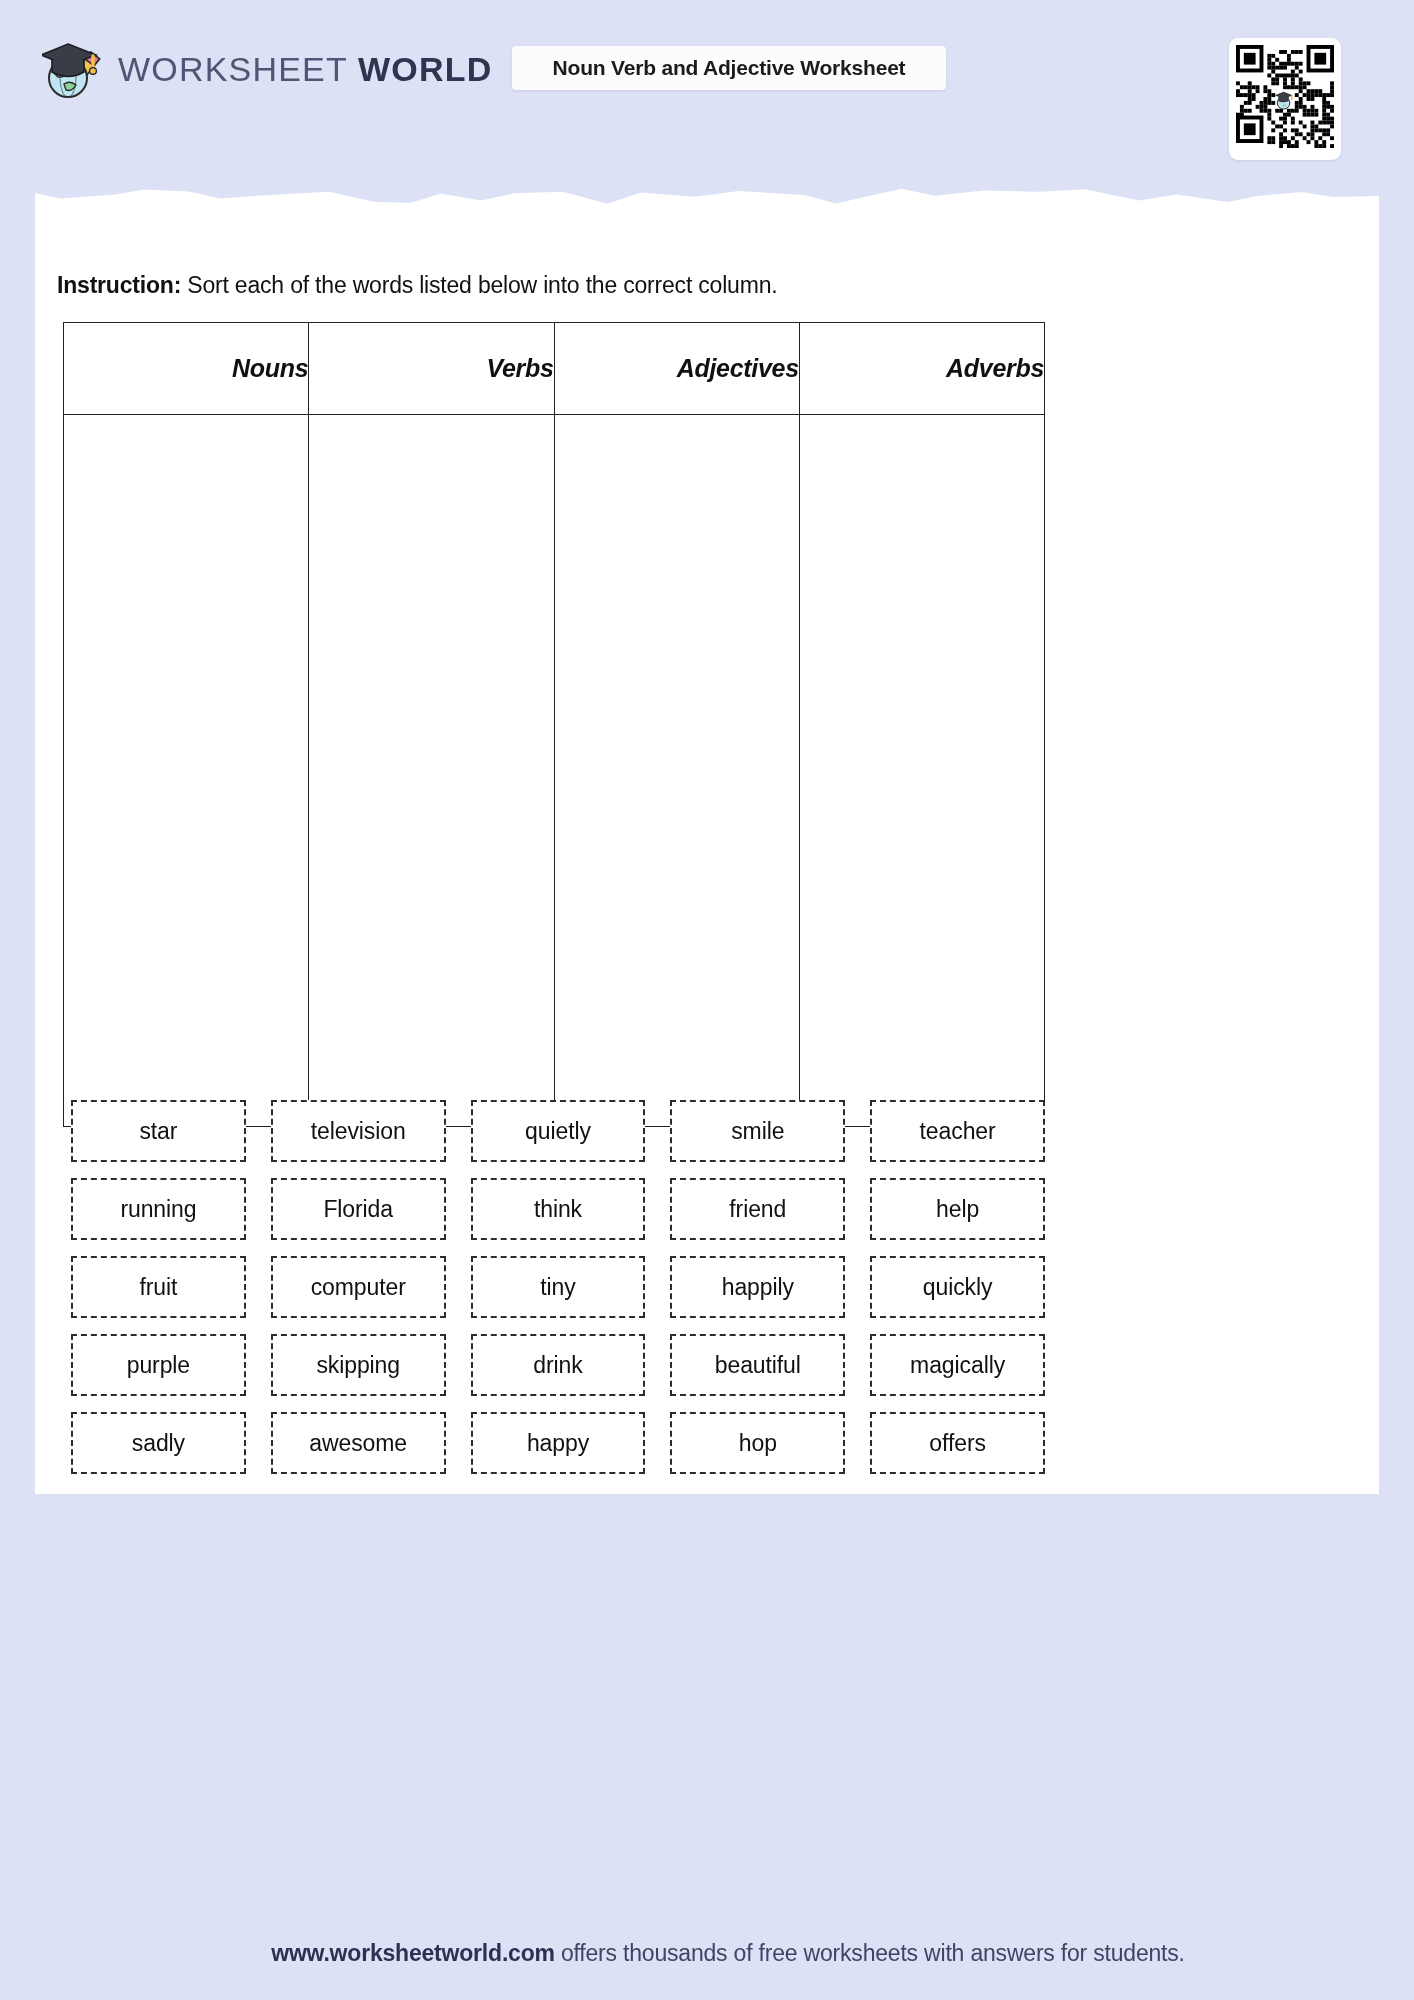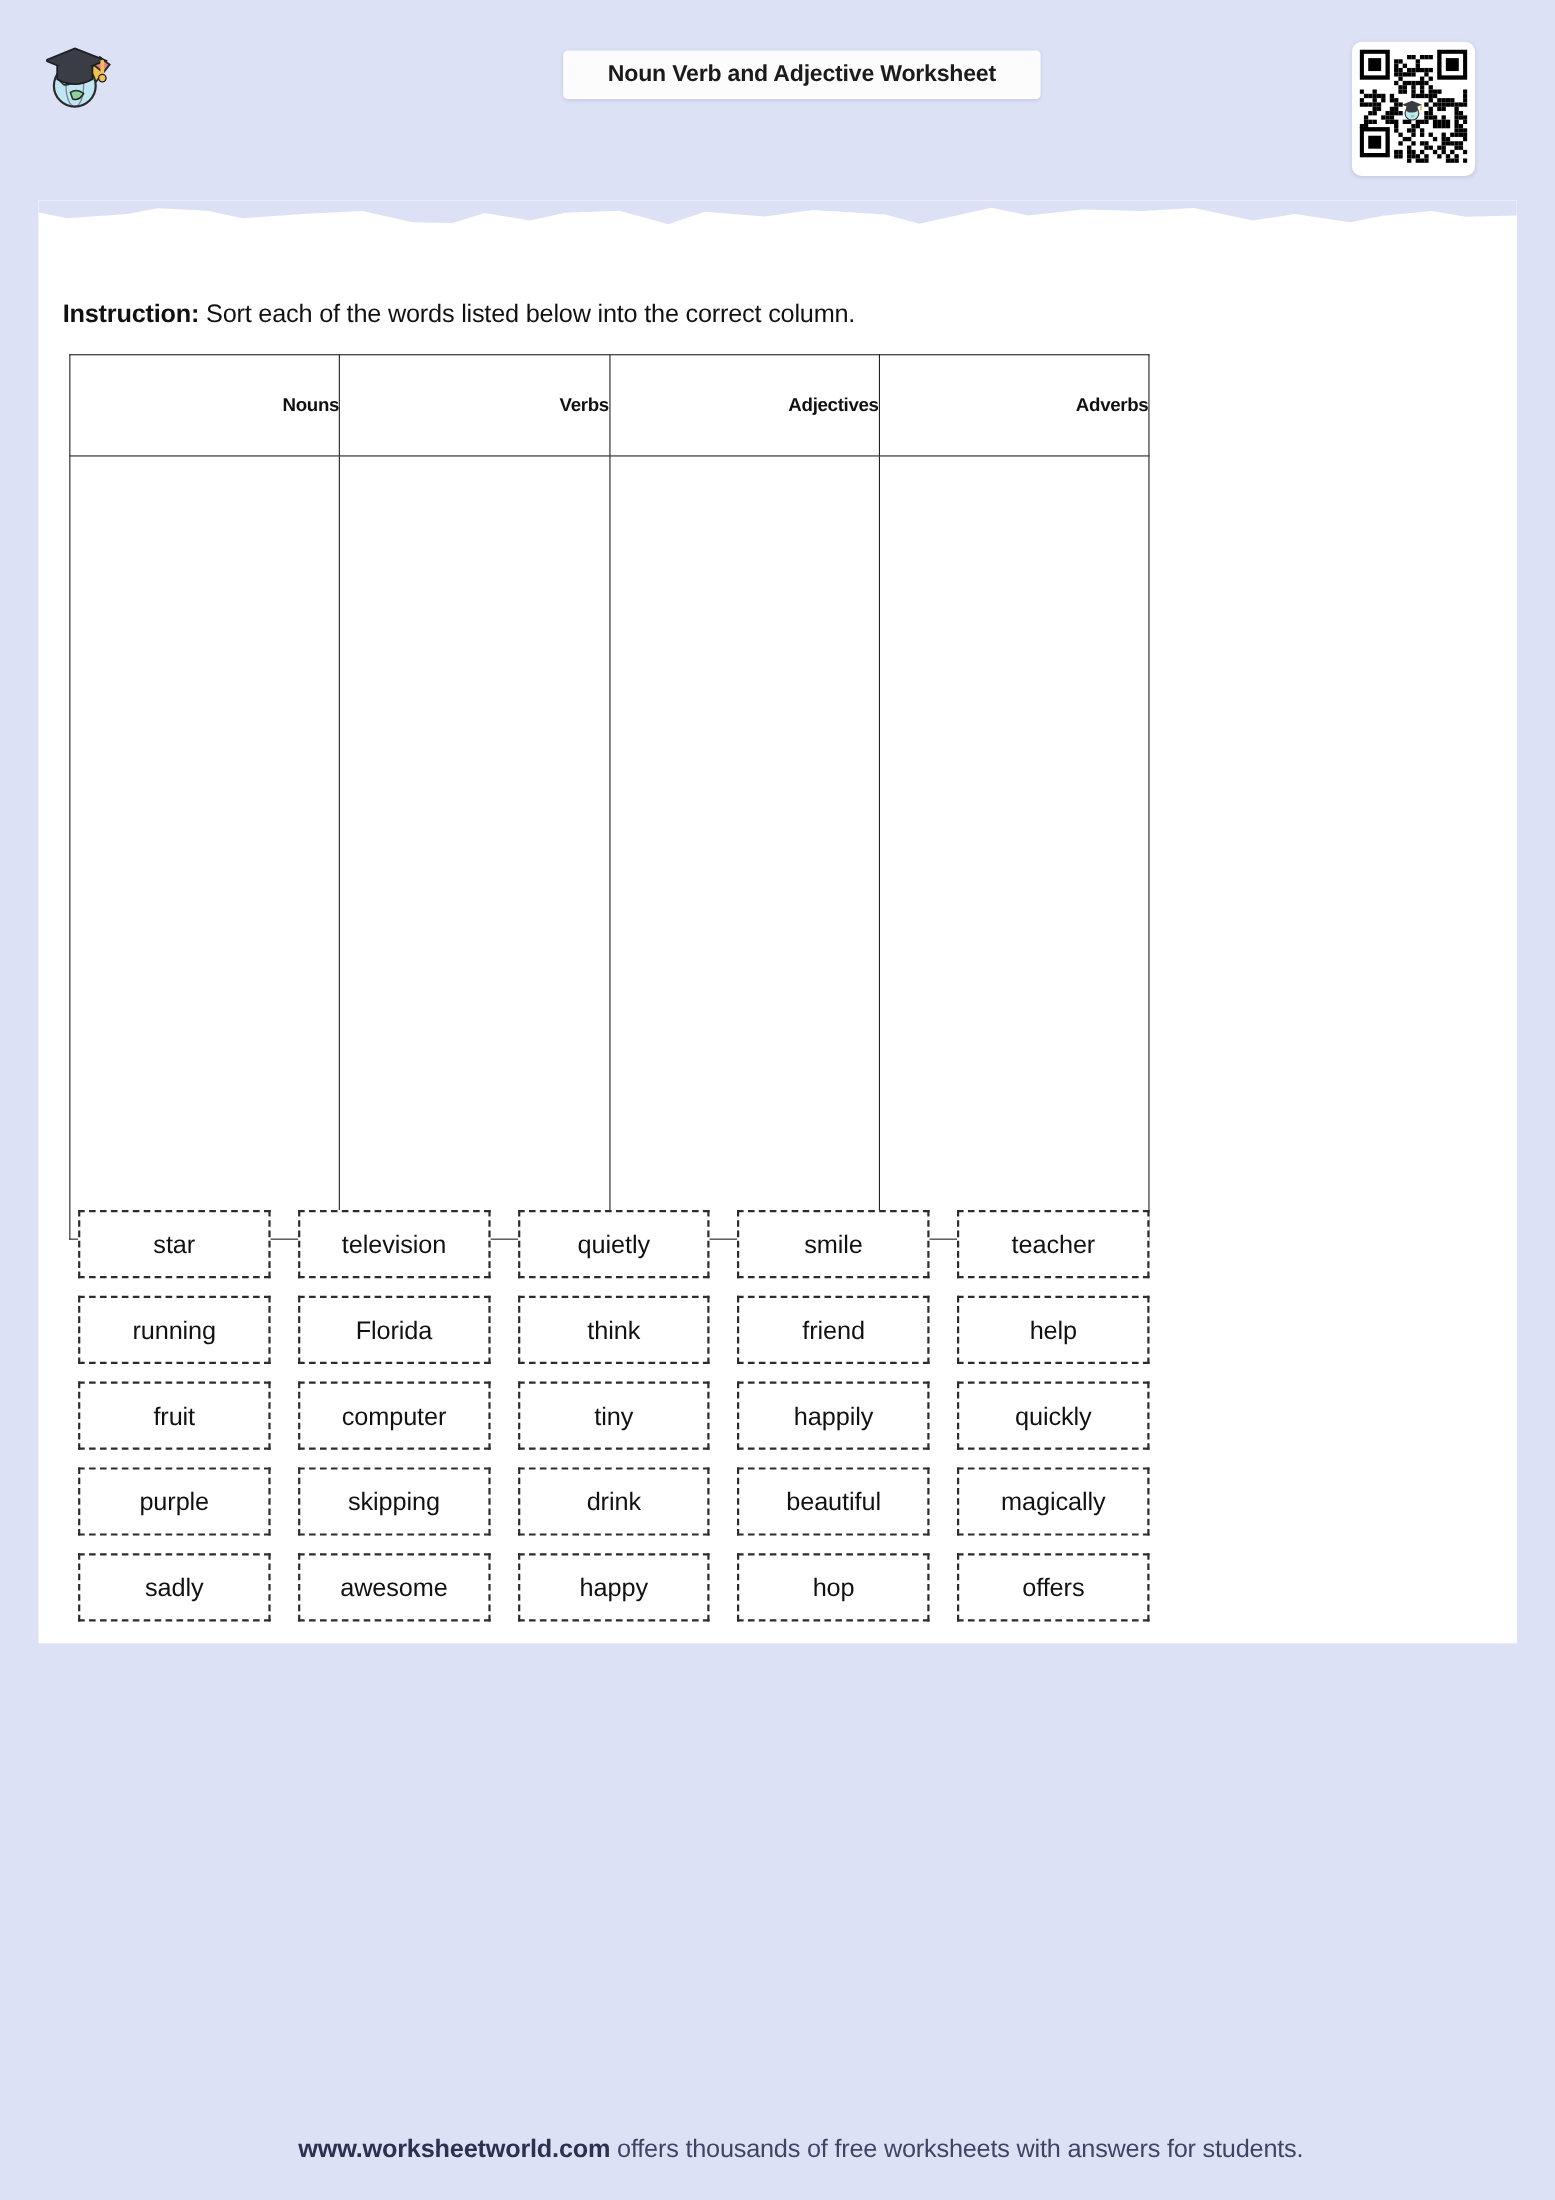--- a/index.html
+++ b/index.html
@@ -144,24 +144,25 @@
     top: 74px;
     width: 982px;
     border-collapse: collapse;
     table-layout: fixed;
   }
   .sort-table th, .sort-table td {
     border: 1.6px solid #222;
   }
   .sort-table th {
     height: 92px;
-    font-size: 17px;
+    font-size: 25px;
     font-weight: 800;
     color: #101010;
     letter-spacing: -0.3px;
+    font-style: italic;
   }
   .sort-table td { height: 712px; }
 
   
   .word-bank {
     position: absolute;
     left: 36px;
     top: 918px;
     width: 974px;
     display: grid;
@@ -216,20 +217,21 @@
         <path d="M11 36 Q20 31 28 36 Q22 42 16 41 Z" fill="#8fd19a" stroke="#2b2b2b" stroke-width="1.4"></path>
         <path d="M22 48 Q28 44 34 49 Q30 56 24 54 Z" fill="#8fd19a" stroke="#2b2b2b" stroke-width="1.4"></path>
         <ellipse cx="26" cy="42" rx="8" ry="19" fill="none" stroke="#2b2b2b" stroke-width="1.2" opacity="0.5"></ellipse>
 
         <polygon points="26,8 54,19 26,30 -1,19" fill="#3a3d46" stroke="#1c1e24" stroke-width="1.6"></polygon>
         <path d="M10 24 L10 36 Q26 45 42 36 L42 24" fill="#3a3d46" stroke="#1c1e24" stroke-width="1.6"></path>
         <path d="M51 20 L51 33" stroke="#f2c14e" stroke-width="3.4" stroke-linecap="round"></path>
         <circle cx="51" cy="35" r="3.4" fill="#f2c14e" stroke="#1c1e24" stroke-width="1.2"></circle>
       </svg>
     </span>
+    <span class="brand-text"><span>WORKSHEET</span> <b>WORLD</b></span>
   </div>
 
   <div class="title-badge">
     <span>Noun Verb and Adjective Worksheet</span>
   </div>
 
   <div class="qr-box">
     <div class="qr-canvas">
       <svg width="98" height="108" viewBox="0 0 98 108" id="qrsvg">
           <rect x="43.12" y="5" width="3.92" height="3.92" fill="#000"></rect>

